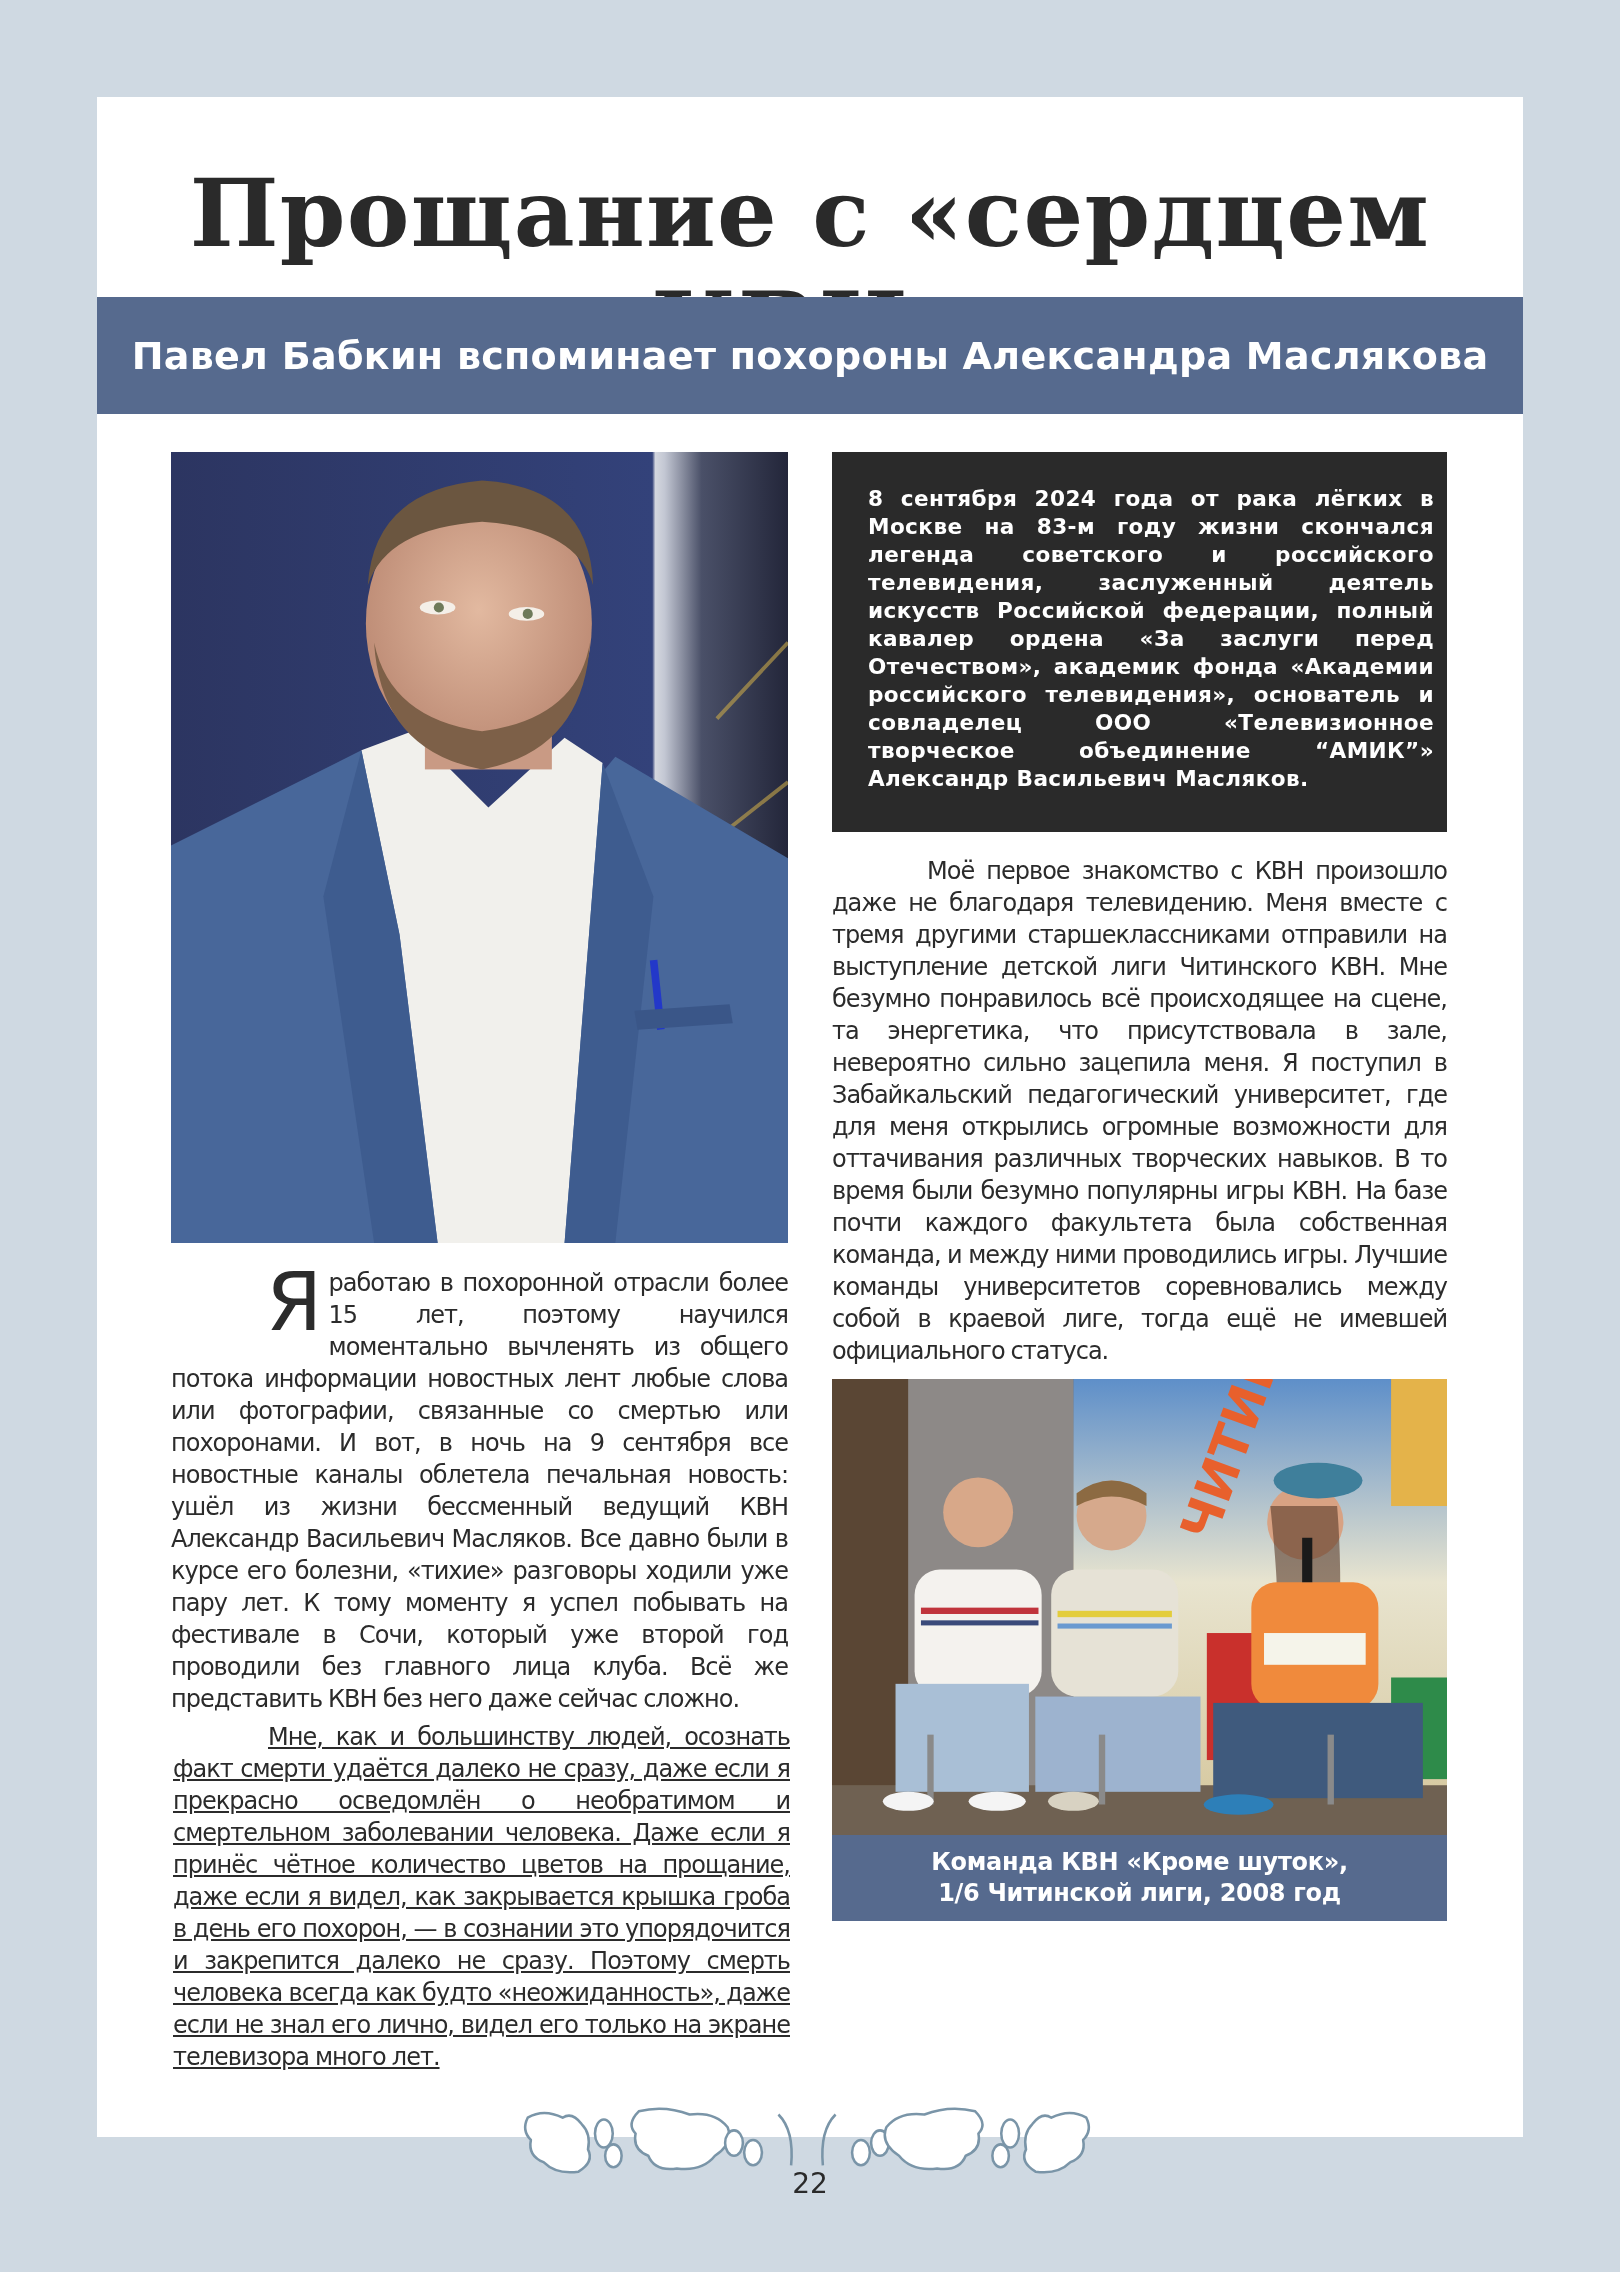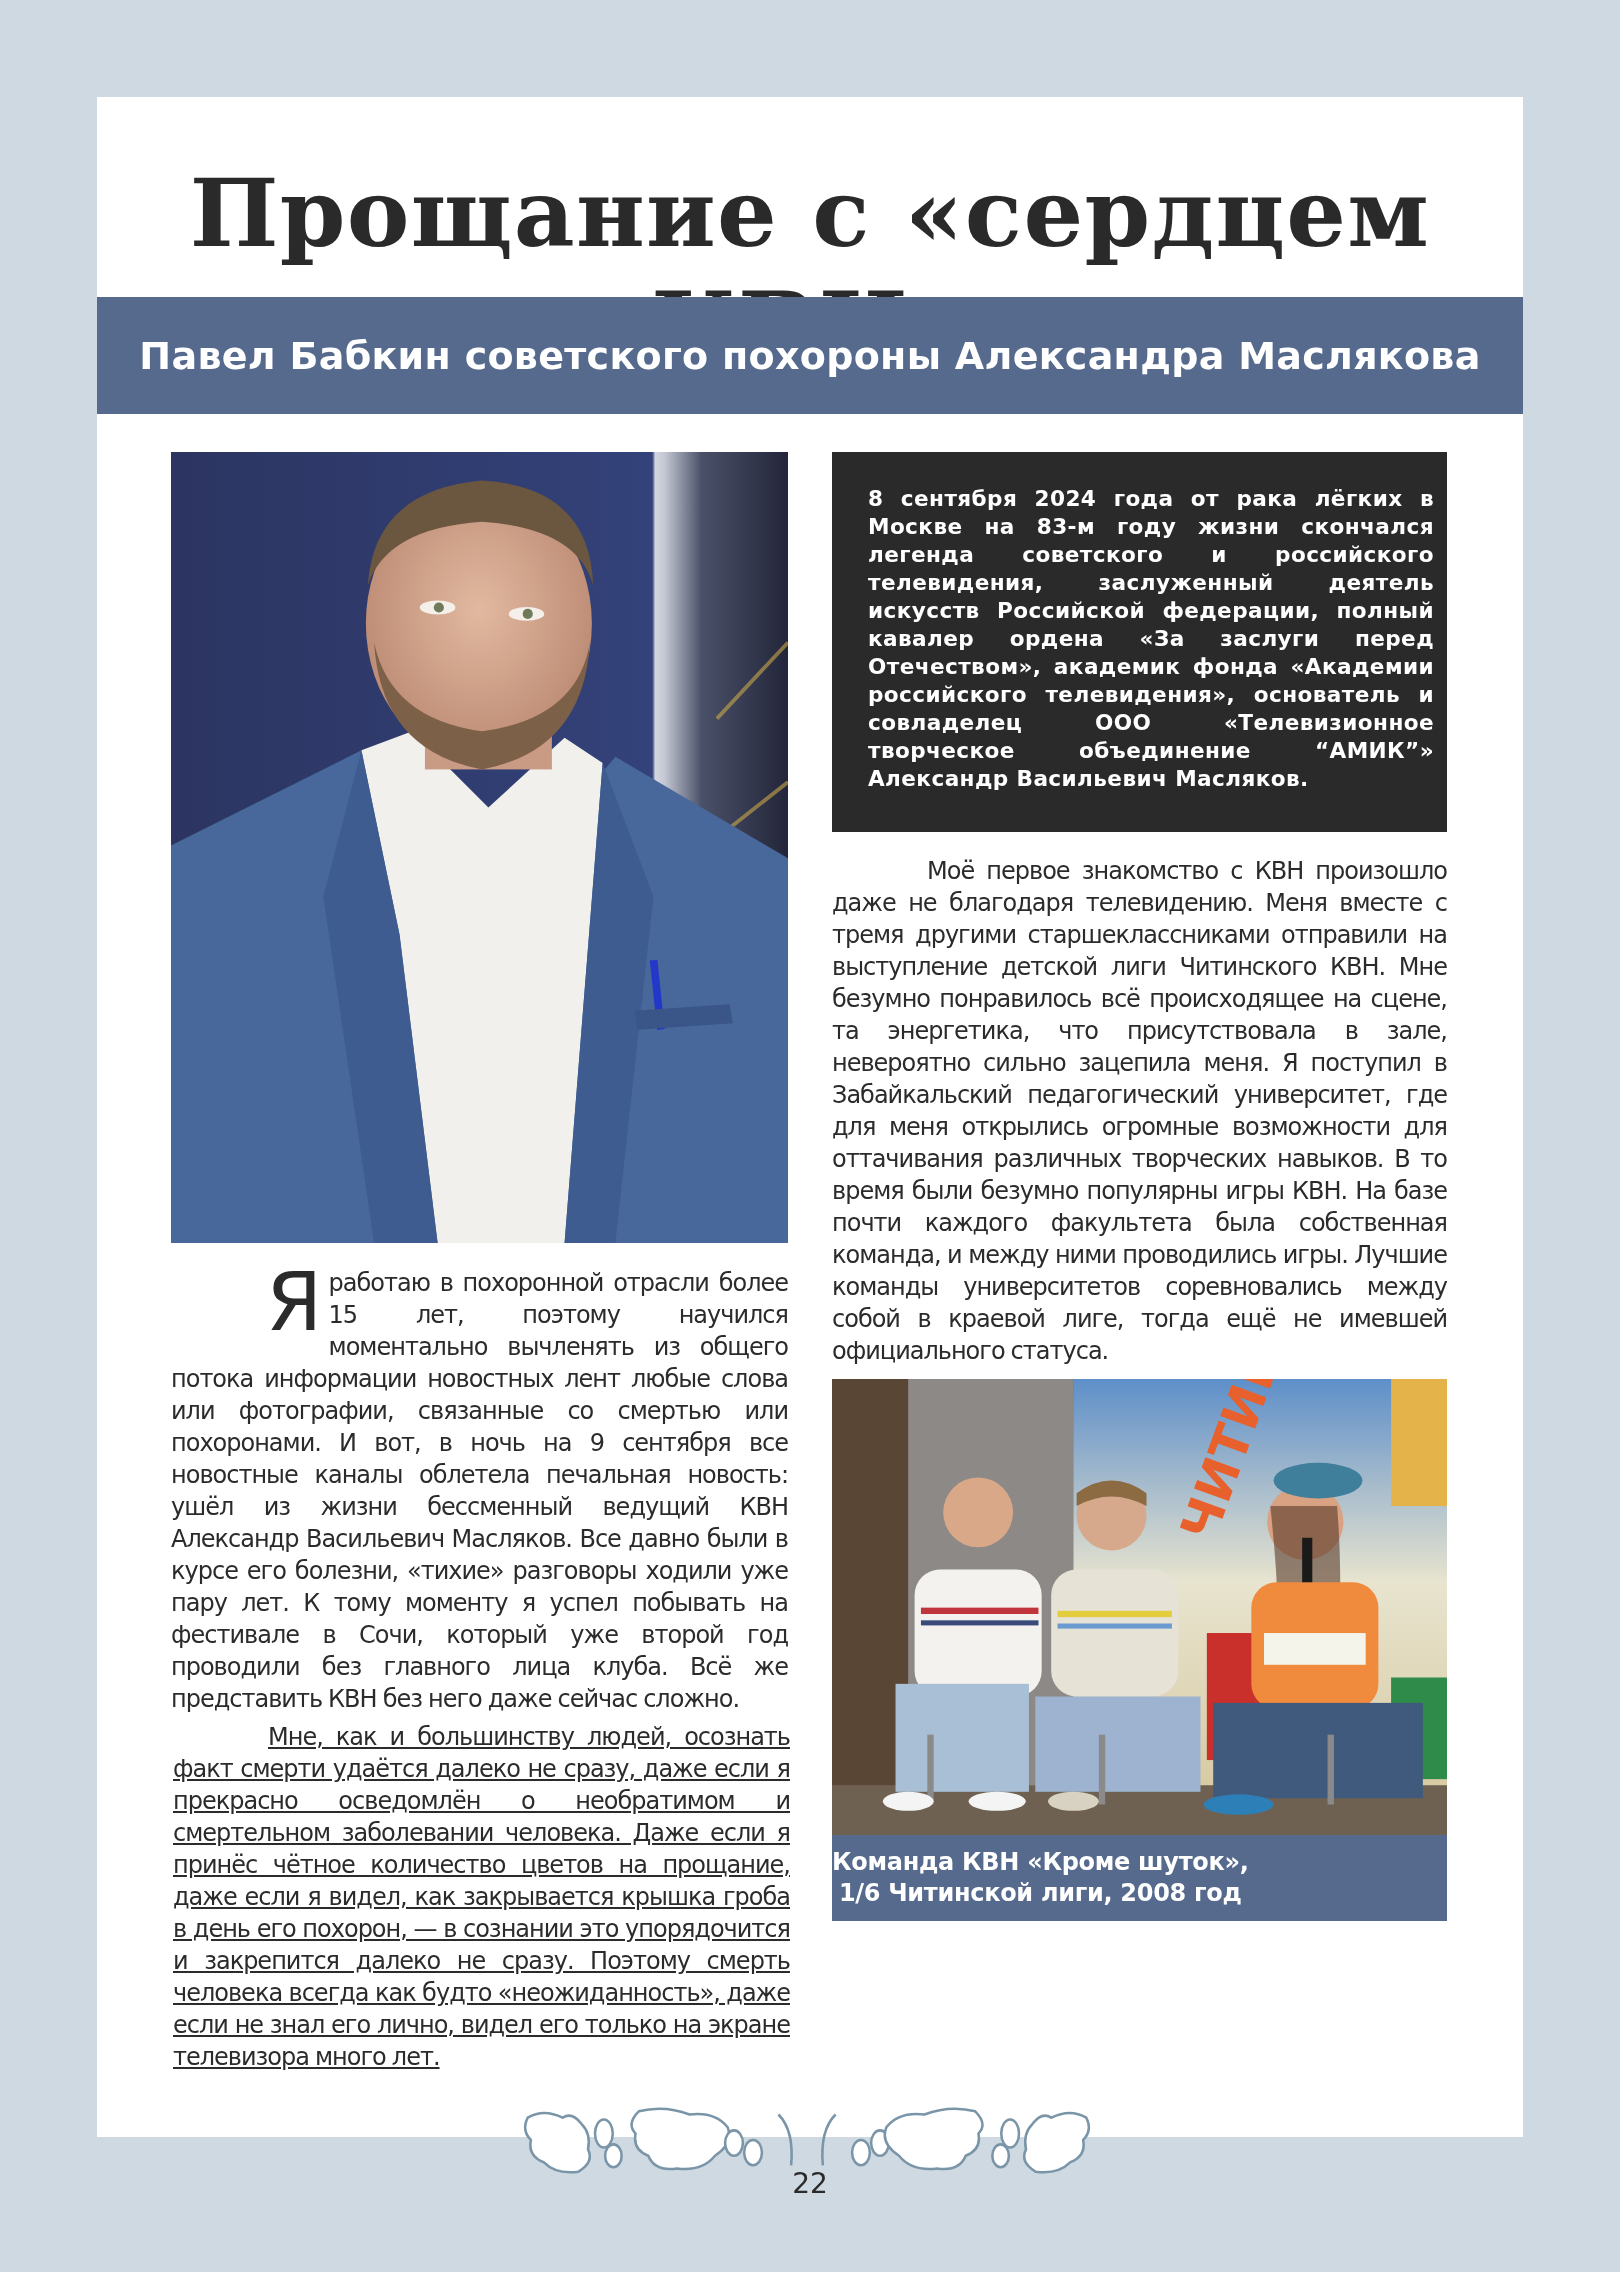--- a/index.html
+++ b/index.html
@@ -101,21 +101,21 @@
     width: 615px; height: 456px;
     overflow: hidden;
     background: #6b5a48;
   }
   .photo-team svg { width: 100%; height: 100%; display: block; }
   .caption-band {
     position: absolute;
     left: 735px; top: 1738px;
     width: 615px; height: 86px;
     background: #566a8e;
-    display: flex; align-items: center; 
+    display: flex; align-items: center; justify-content: center;
     text-align: center;
   }
   .caption {
     color: #ffffff;
     font-weight: bold;
     font-size: 24px;
     line-height: 31px;
     letter-spacing: -0.3px;
   }
   .col-right-2 { left: 735px; top: 1849px; width: 615px; }
@@ -134,21 +134,21 @@
     color: #2a2a2a;
   }
 </style>
 </head>
 <body>
 
 <div class="page">
   <h1 class="title">Прощание с «сердцем КВН»</h1>
 
   <div class="subtitle-band">
-    <h2 class="subtitle">Павел Бабкин советского похороны Александра Маслякова</h2>
+    <h2 class="subtitle">Павел Бабкин вспоминает похороны Александра Маслякова</h2>
   </div>
 
   <div class="photo-portrait">
     <svg viewBox="0 0 972 1246" preserveAspectRatio="none">
       <defs>
         <linearGradient id="bg1" x1="0" x2="1" y1="0" y2="0">
           <stop offset="0" stop-color="#2c3561"></stop>
           <stop offset="0.78" stop-color="#33427a"></stop>
           <stop offset="0.785" stop-color="#d4d7df"></stop>
           <stop offset="0.80" stop-color="#c3c7d3"></stop>

